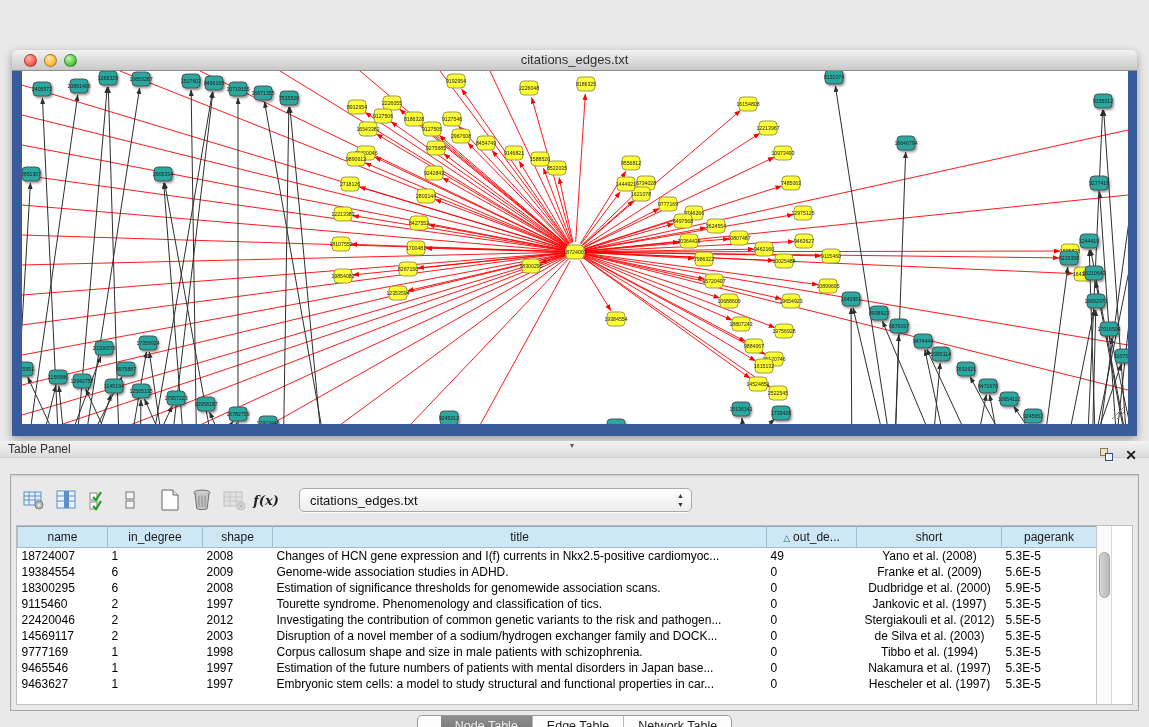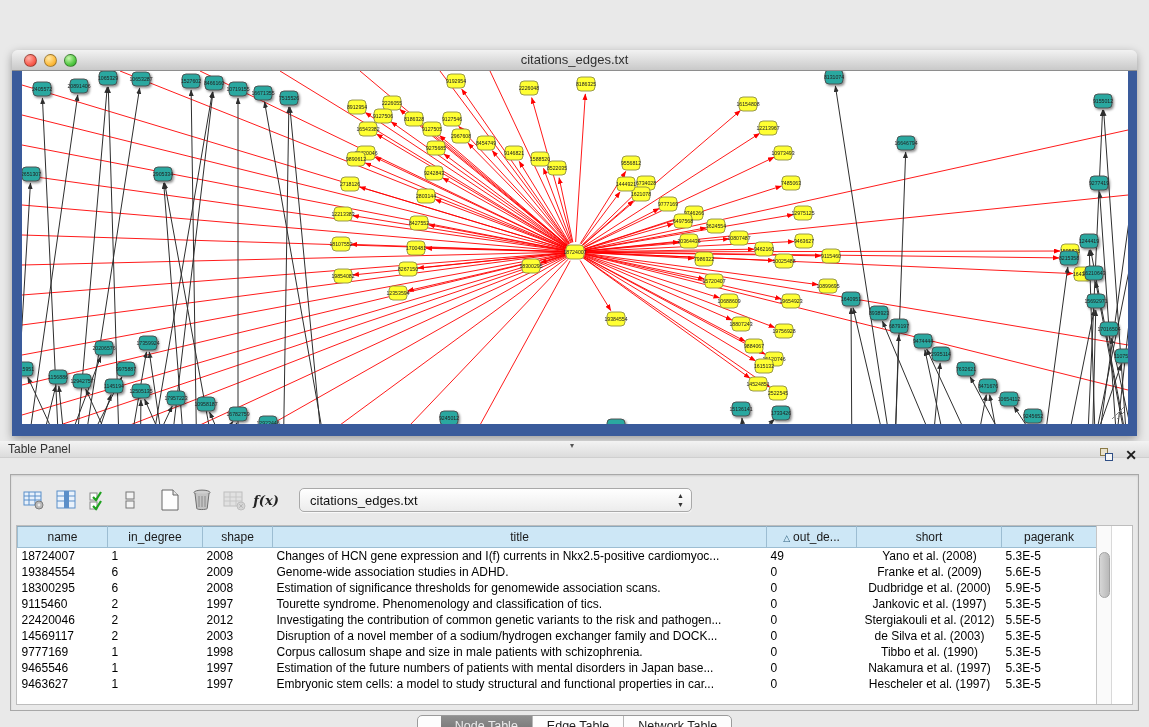--- a/index.html
+++ b/index.html
@@ -863,21 +863,21 @@
                 <td class="al">0</td>
                 <td class="ac">de Silva et al. (2003)</td>
                 <td class="al">5.3E-5</td>
               </tr>
               <tr>
                 <td class="al">9777169</td>
                 <td class="al">1</td>
                 <td class="al">1998</td>
                 <td class="al">Corpus callosum shape and size in male patients with schizophrenia.</td>
                 <td class="al">0</td>
-                <td class="ac">Tibbo et al. (1990)</td>
+                <td class="ac">Tibbo et al. (1994)</td>
                 <td class="al">5.3E-5</td>
               </tr>
               <tr>
                 <td class="al">9465546</td>
                 <td class="al">1</td>
                 <td class="al">1997</td>
                 <td class="al">Estimation of the future numbers of patients with mental disorders in Japan base...</td>
                 <td class="al">0</td>
                 <td class="ac">Nakamura et al. (1997)</td>
                 <td class="al">5.3E-5</td>

